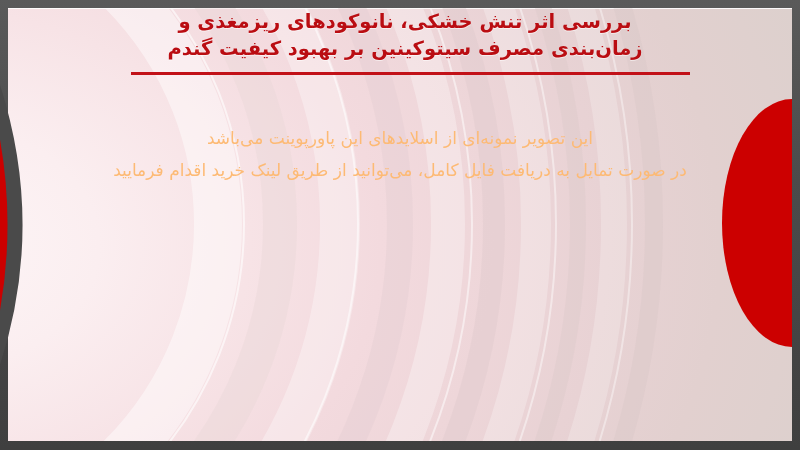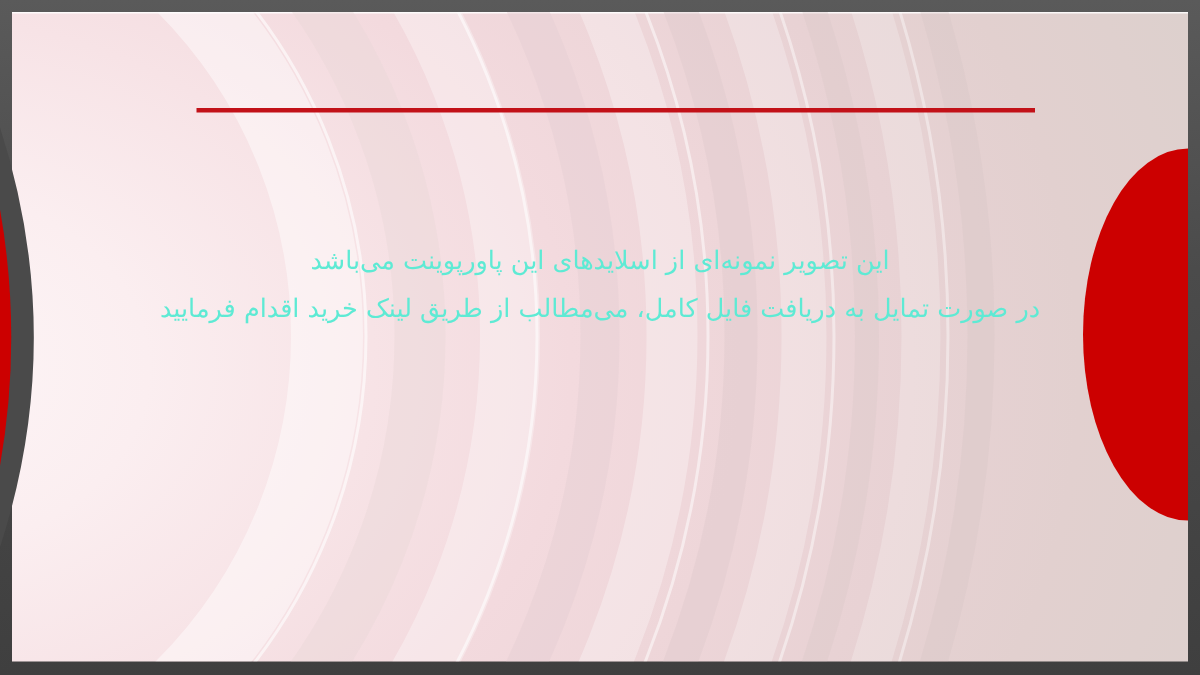--- a/index.html
+++ b/index.html
@@ -105,25 +105,24 @@
     background: #c21118;
     z-index: 5;
   }
 
   .body-text {
     position: absolute;
     top: 122px;
     left: 60px;
     right: 60px;
     text-align: center;
-    color: #5eead4;
+    color: #fdba74;
     font-size: 17px;
     line-height: 32px;
     font-weight: 400;
-    margin-top: 36px;
   }
   .body-line { display: block; }
 
   .body-line + .body-line { margin-top: 0; }
 </style>
 </head>
 <body>
 
 <div class="slide">
 
@@ -169,22 +168,24 @@
 
     <path d="M -60 8 Q 62 225 -60 442 L -60 8 Z" fill="none"></path>
 
     <path d="M -40 8 Q 70 225 -40 442" fill="none" stroke="#4a4a4a" stroke-width="15"></path>
 
     <path d="M -40 10 Q 55 225 -40 440 L -40 10 Z" fill="#cc0000"></path>
   </svg>
 
   <div class="content">
 
+    <div class="title">بررسی اثر تنش خشکی، نانوکودهای ریزمغذی و
+زمان‌بندی مصرف سیتوکینین بر بهبود کیفیت گندم</div>
 
     <div class="title-rule"></div>
 
     <div class="body-text">
       <span class="body-line">این تصویر نمونه‌ای از اسلایدهای این پاورپوینت می‌باشد</span>
-      <span class="body-line">در صورت تمایل به دریافت فایل کامل، می‌مطالب از طریق لینک خرید اقدام فرمایید</span>
+      <span class="body-line">در صورت تمایل به دریافت فایل کامل، می‌توانید از طریق لینک خرید اقدام فرمایید</span>
     </div>
 
   </div>
 </div>
 
 </body></html>

